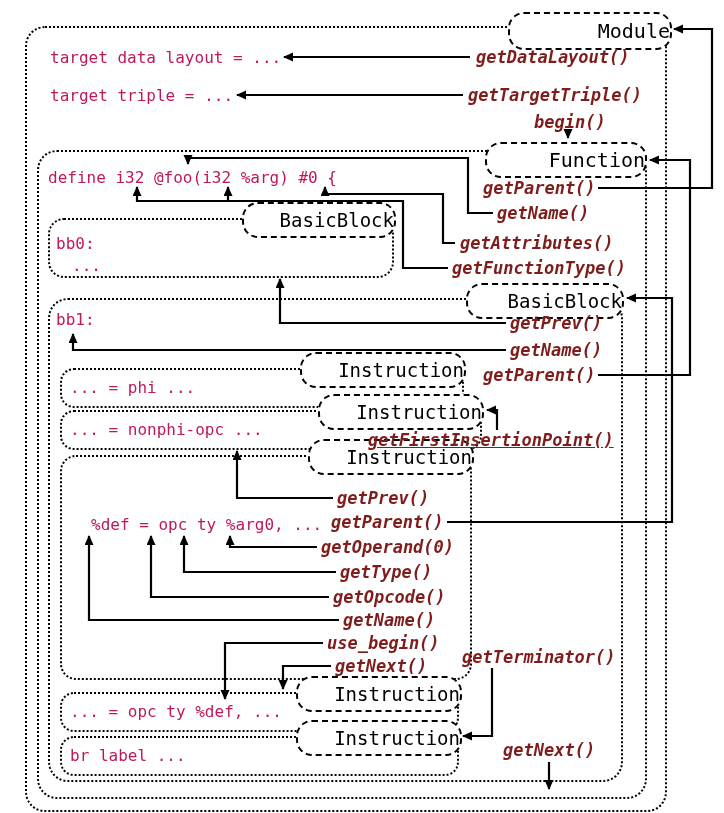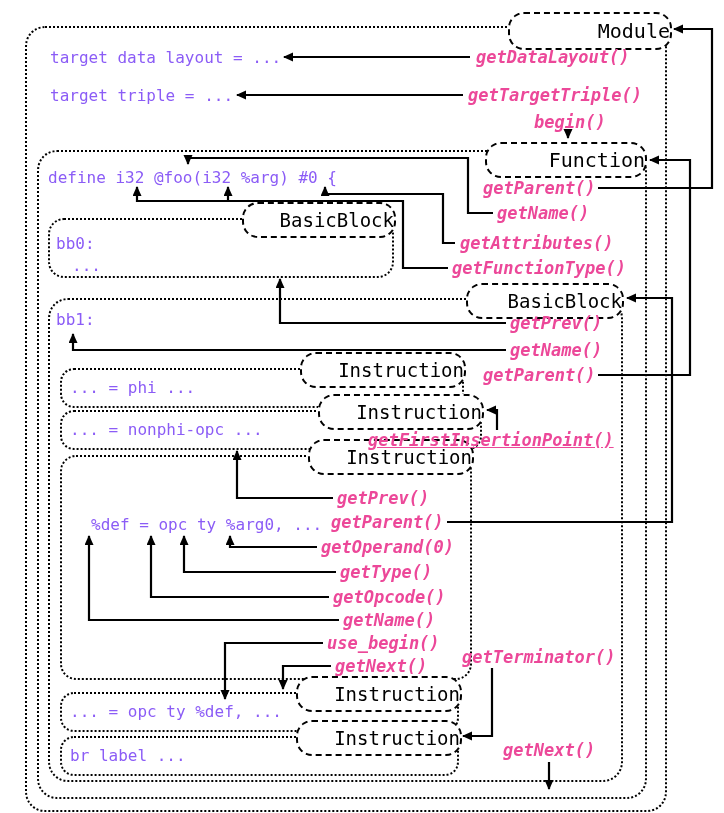--- a/index.html
+++ b/index.html
@@ -2,22 +2,22 @@
 <html><head>
 <meta charset="utf-8">
 <style>
   html,body{margin:0;padding:0;background:#fff;}
   .canvas{position:relative;width:724px;height:813px;background:#fff;overflow:hidden;
           font-family:"DejaVu Sans Mono","Liberation Mono",monospace;}
   .container{position:absolute;border:2px dotted #000;border-radius:20px;background:transparent;}
   .pill{position:absolute;border:2px dashed #000;border-radius:16px;background:#fff;
         display:flex;align-items:center;justify-content:flex-end;
         font-size:20px;color:#000;z-index:40;}
-  .code{position:absolute;font-size:16px;color:#8b5cf6;white-space:pre;z-index:20;}
-  .method{position:absolute;font-size:17px;font-weight:bold;font-style:italic;color:#ec4899;
+  .code{position:absolute;font-size:16px;color:#be185d;white-space:pre;z-index:20;}
+  .method{position:absolute;font-size:17px;font-weight:bold;font-style:italic;color:#7f1d1d;
           white-space:pre;z-index:50;}
   svg.wires{position:absolute;left:0;top:0;z-index:30;pointer-events:none;}
   svg.wires polyline{fill:none;stroke:#000;stroke-width:2.2px;}
 </style>
 </head>
 <body>
 
 <div class="canvas">
 
   <div class="container" style="left:25px;top:26px;width:638px;height:782px;"></div>

